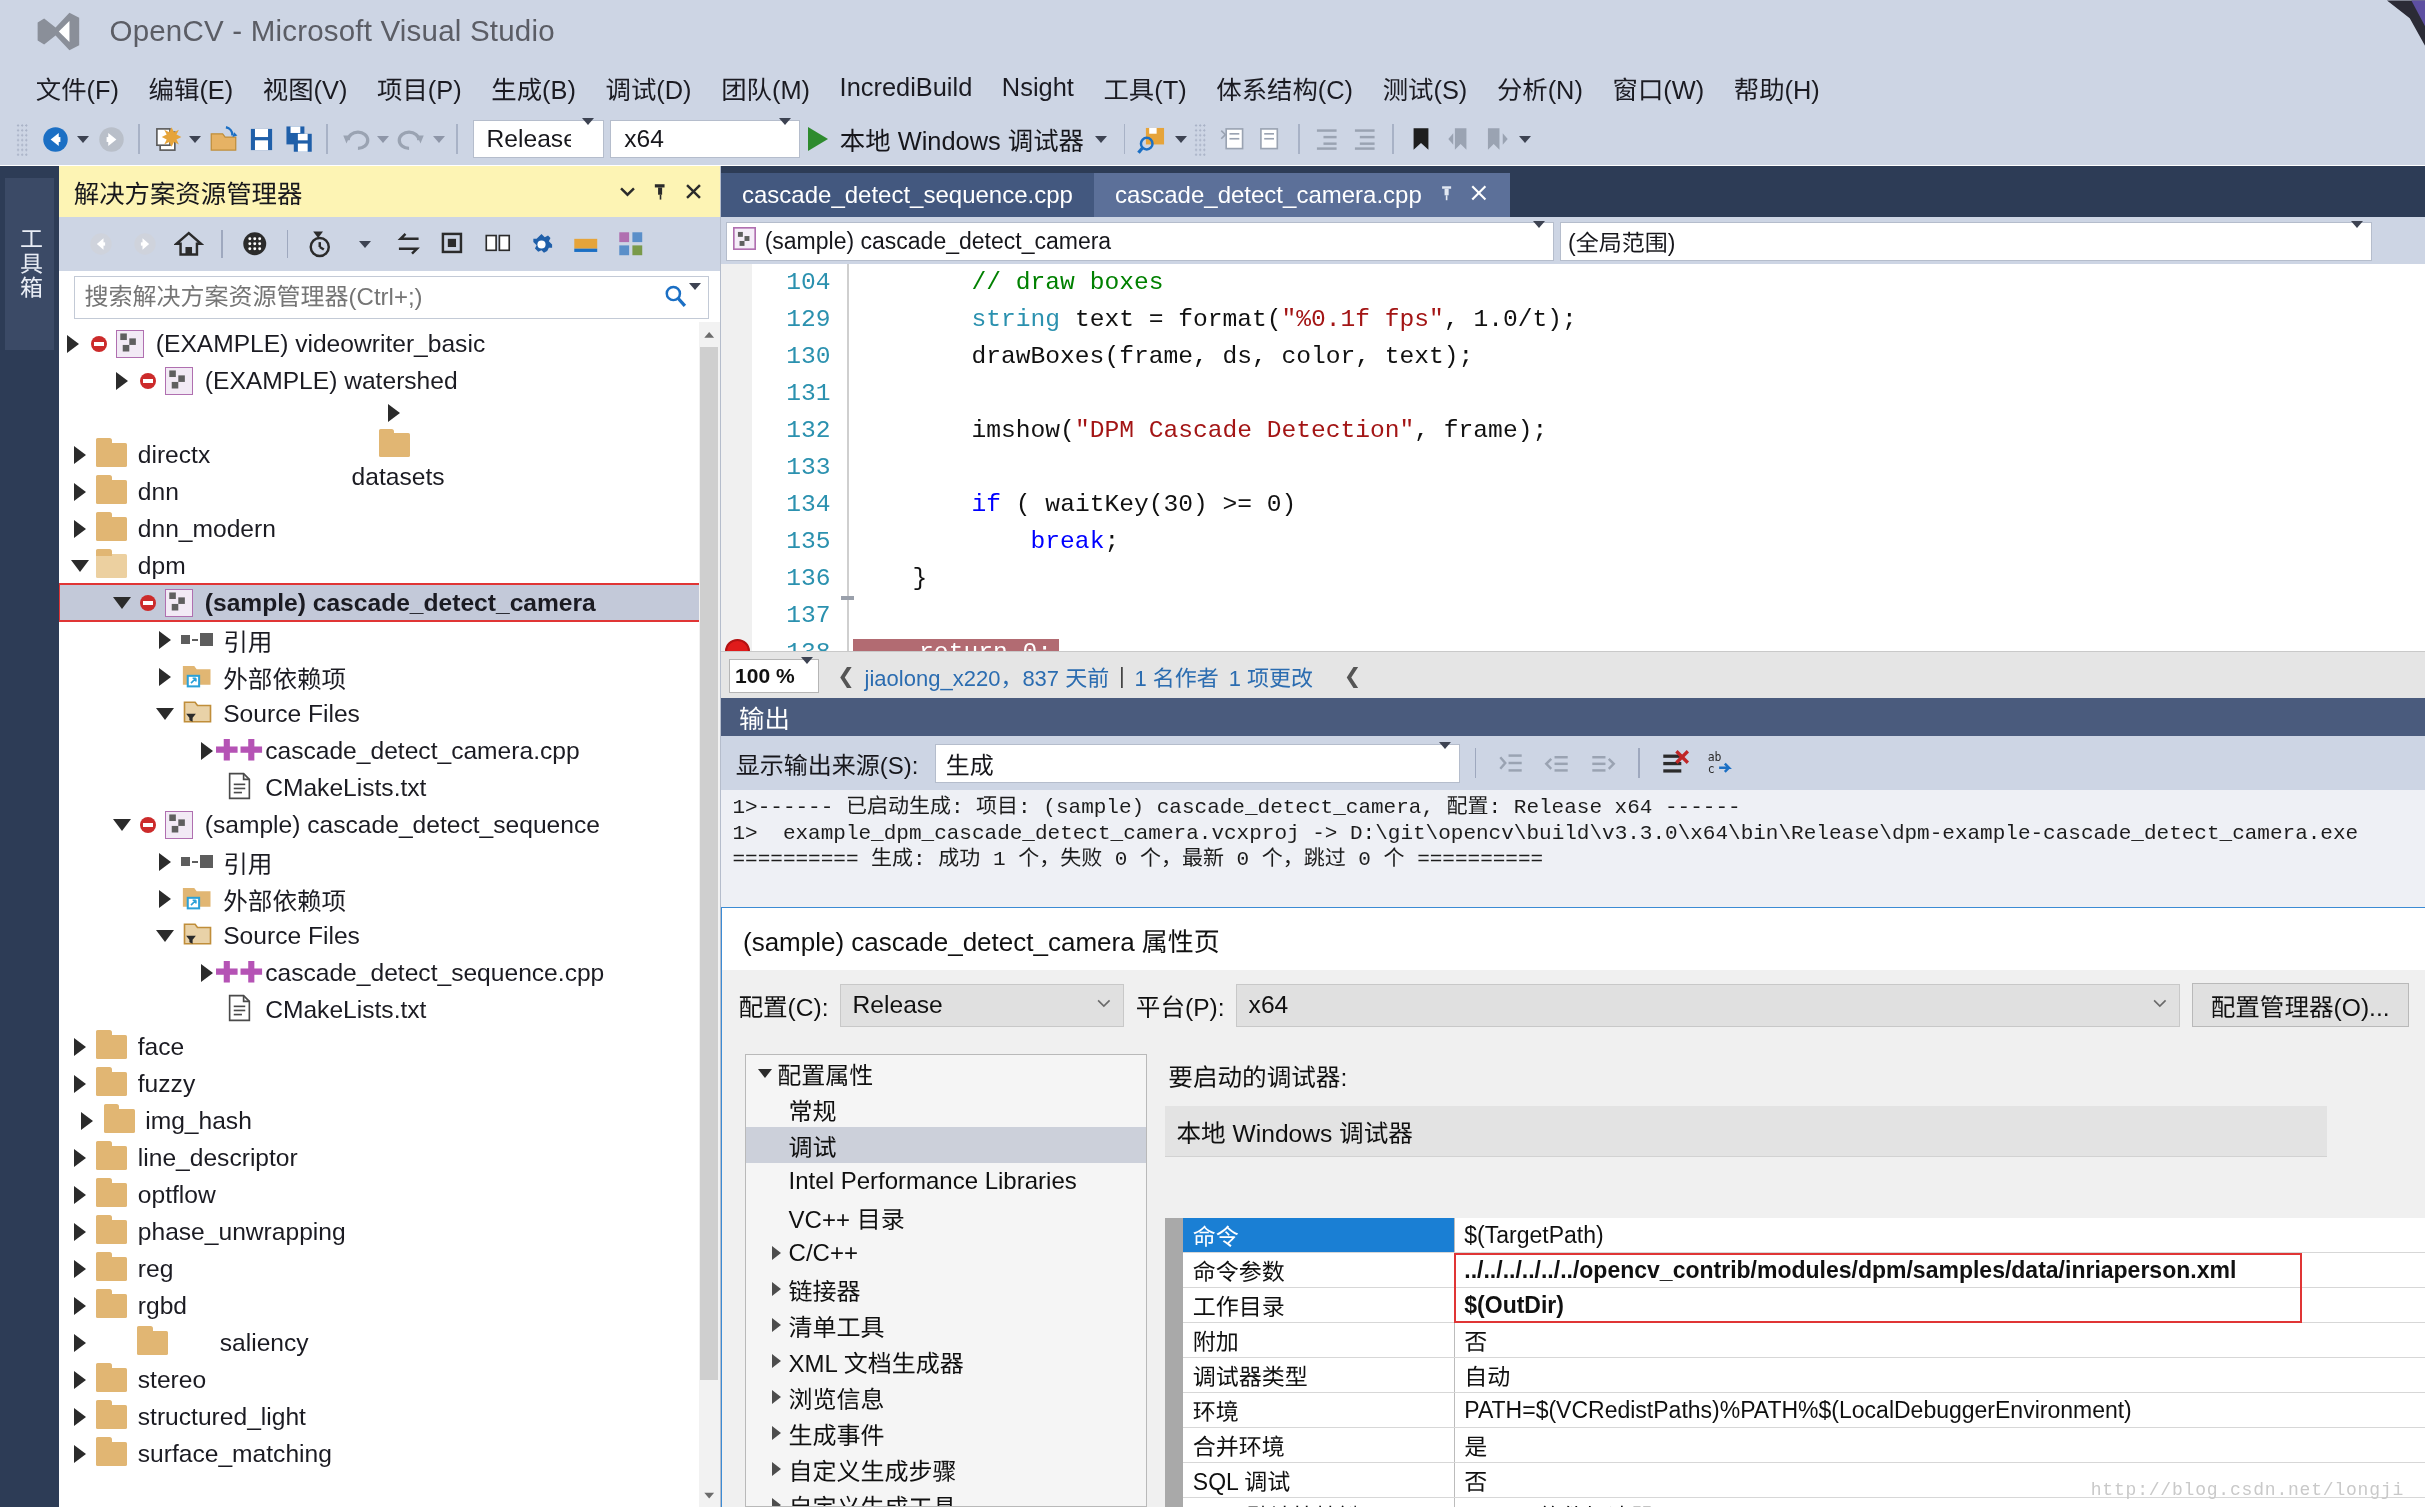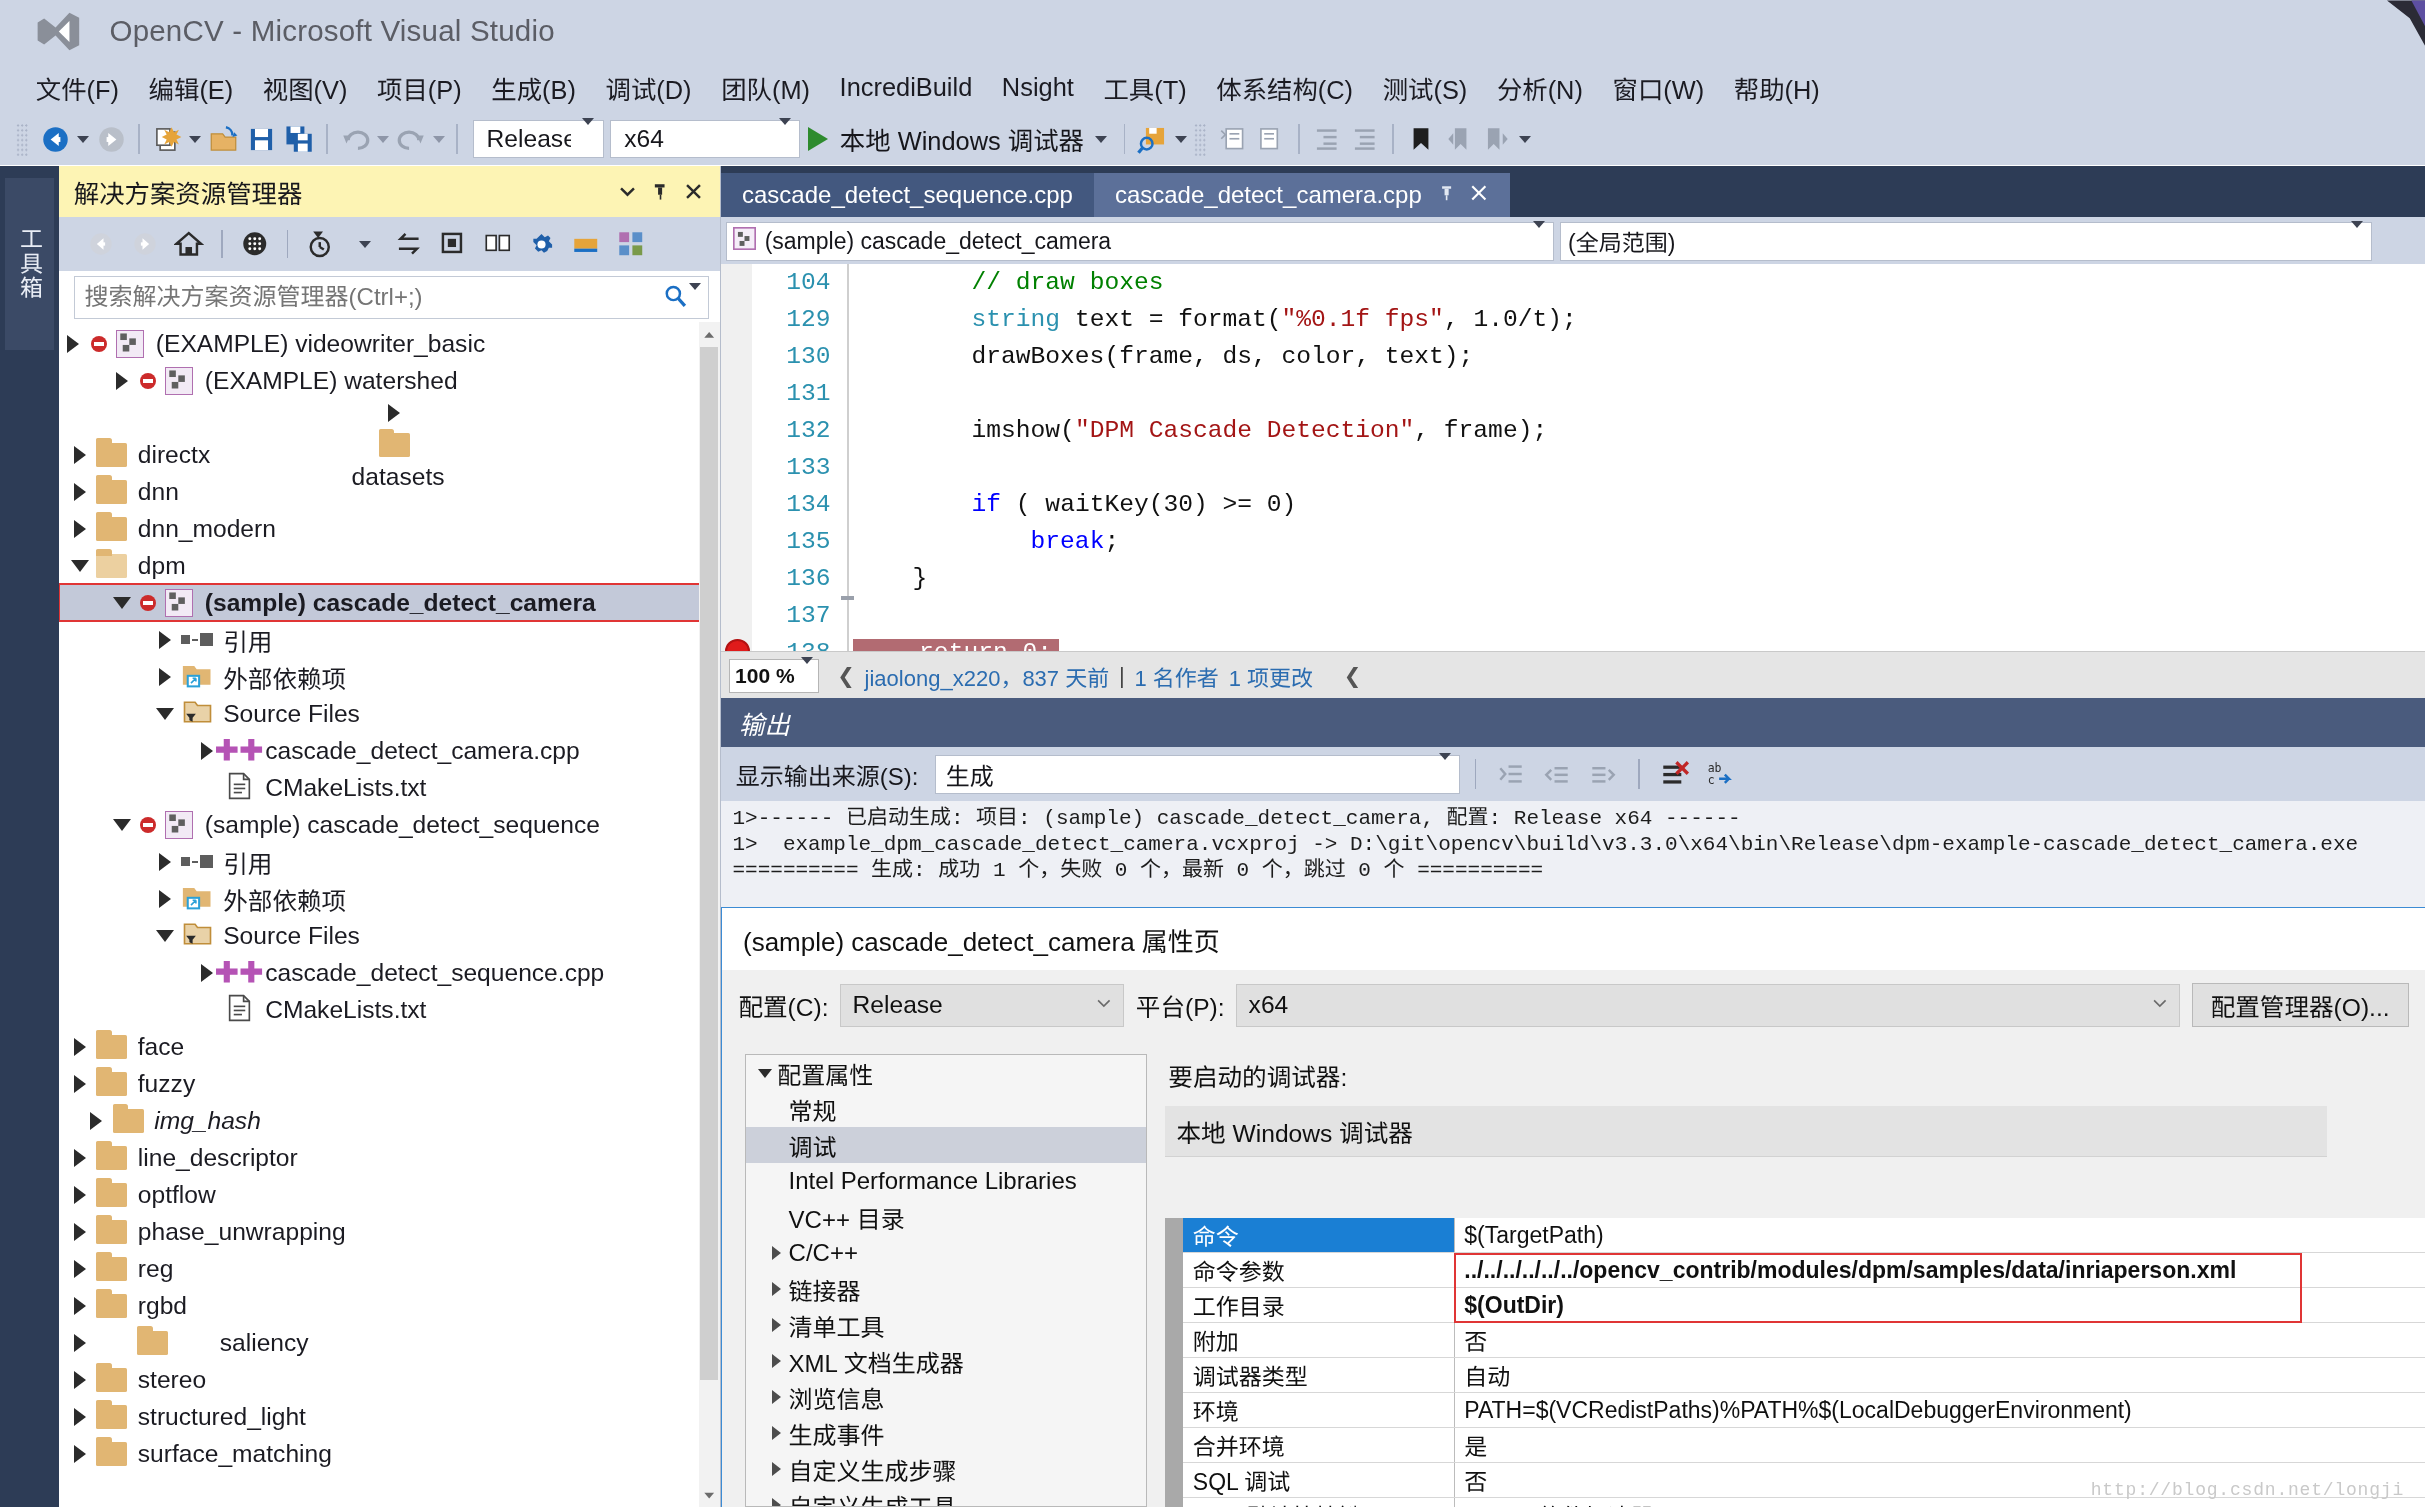--- a/index.html
+++ b/index.html
@@ -188,22 +188,22 @@
   .ann { display:flex; align-items:center; gap:9.8px; margin-left:18px; font-size:22px; }
   .ann .chev { color:#555; font-size:21px; }
   .ann .a1 { color:#2b6cb0; }
   .ann .a2 { color:#2b6cb0; }
   .ann .sep { color:#444; }
 
   
   .output {
     position:absolute; left:721px; top:698px; width:1704px; height:209px; background:#eef0f5;
   }
-  .out-title { height:49px; background:#4a5b7d; display:flex; align-items:center; padding-left:18px;
-    font-size:25.4px; color:#ffffff;font-style:italic; }
+  .out-title { height:38px; background:#4a5b7d; display:flex; align-items:center; padding-left:18px;
+    font-size:25.4px; color:#ffffff; }
   .out-toolbar { height:54px; background:#cdd5e4; display:flex; align-items:center; padding-left:14.8px; gap:4.9px; }
   .out-toolbar .lab { font-size:24px; color:#17171c; margin-right:11.5px; white-space:nowrap; }
   .out-combo {
     width:525px; height:39px; background:#ffffff; border:0.8px solid #b5bdcc;
     display:flex; align-items:center; padding:0 8.2px 0 9.8px; font-size:24px; color:#16161b;
   }
   .out-combo .ocl { flex:1; }
   .out-sep { width:1.6px; height:29.5px; background:#9ea8be; margin:0 9.8px; }
   .oic { width:41px; height:38px; display:flex; align-items:center; justify-content:center; }
   .out-body { padding:4.9px 0 0 11.5px; background:#eef0f5; }
@@ -834,21 +834,21 @@
           </div>
           <div class="node" style="padding-left: 6.6px;">
             <span class="tw">
               <span class="tw-closed"></span>
             </span>
             <span class="icon">
               <span class="ic-folder"></span>
             </span>
             <span class="lbl">fuzzy</span>
           </div>
-          <div class="node" style="padding-left: 23px; font-style: italic;">
+          <div class="node" style="padding-left: 14px;">
             <span class="tw">
               <span class="tw-closed"></span>
             </span>
             <span class="icon">
               <span class="ic-folder"></span>
             </span>
             <span class="lbl">img_hash</span>
           </div>
           <div class="node" style="padding-left: 6.6px;">
             <span class="tw">

